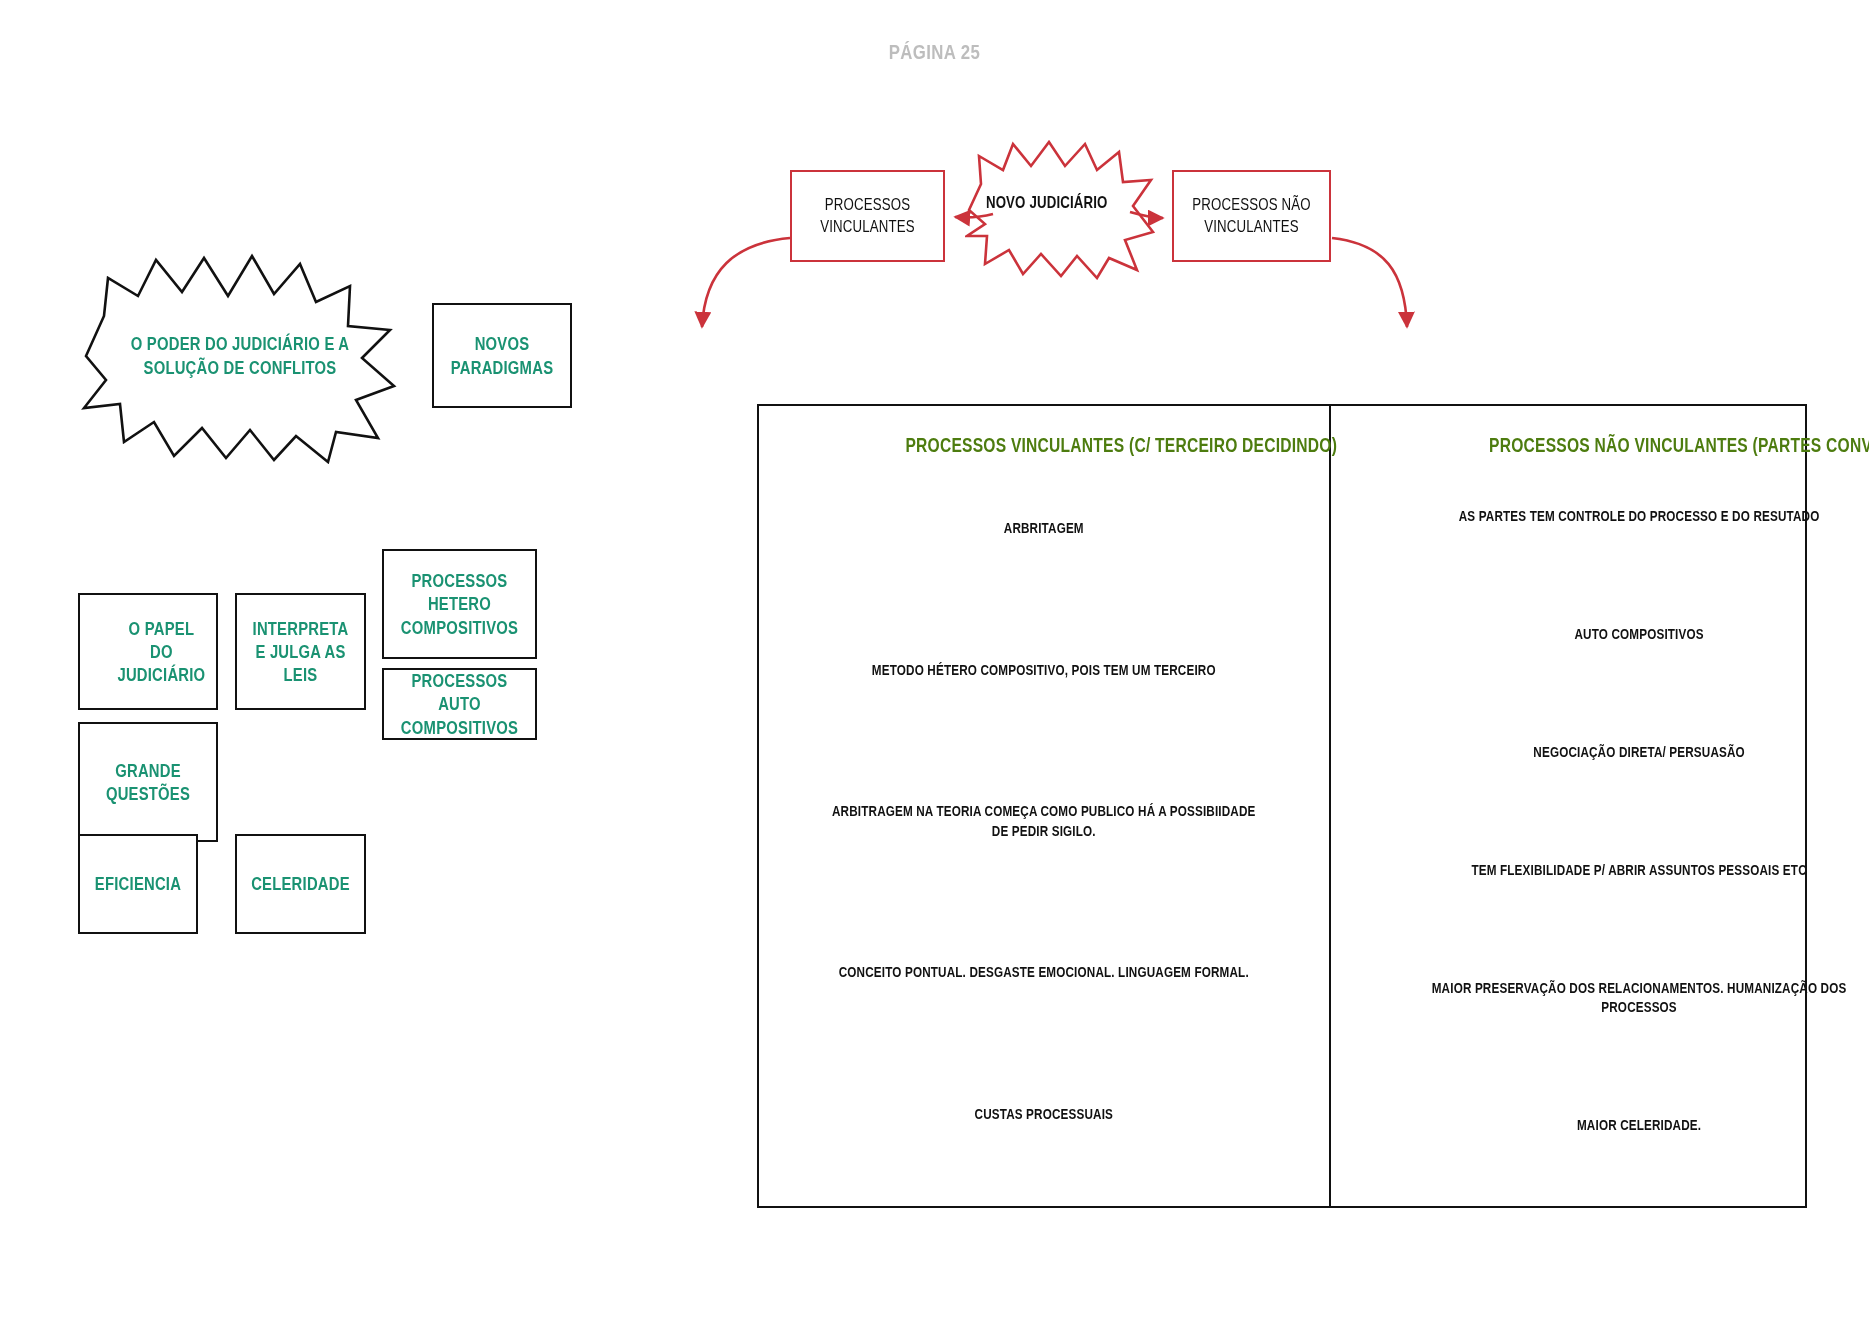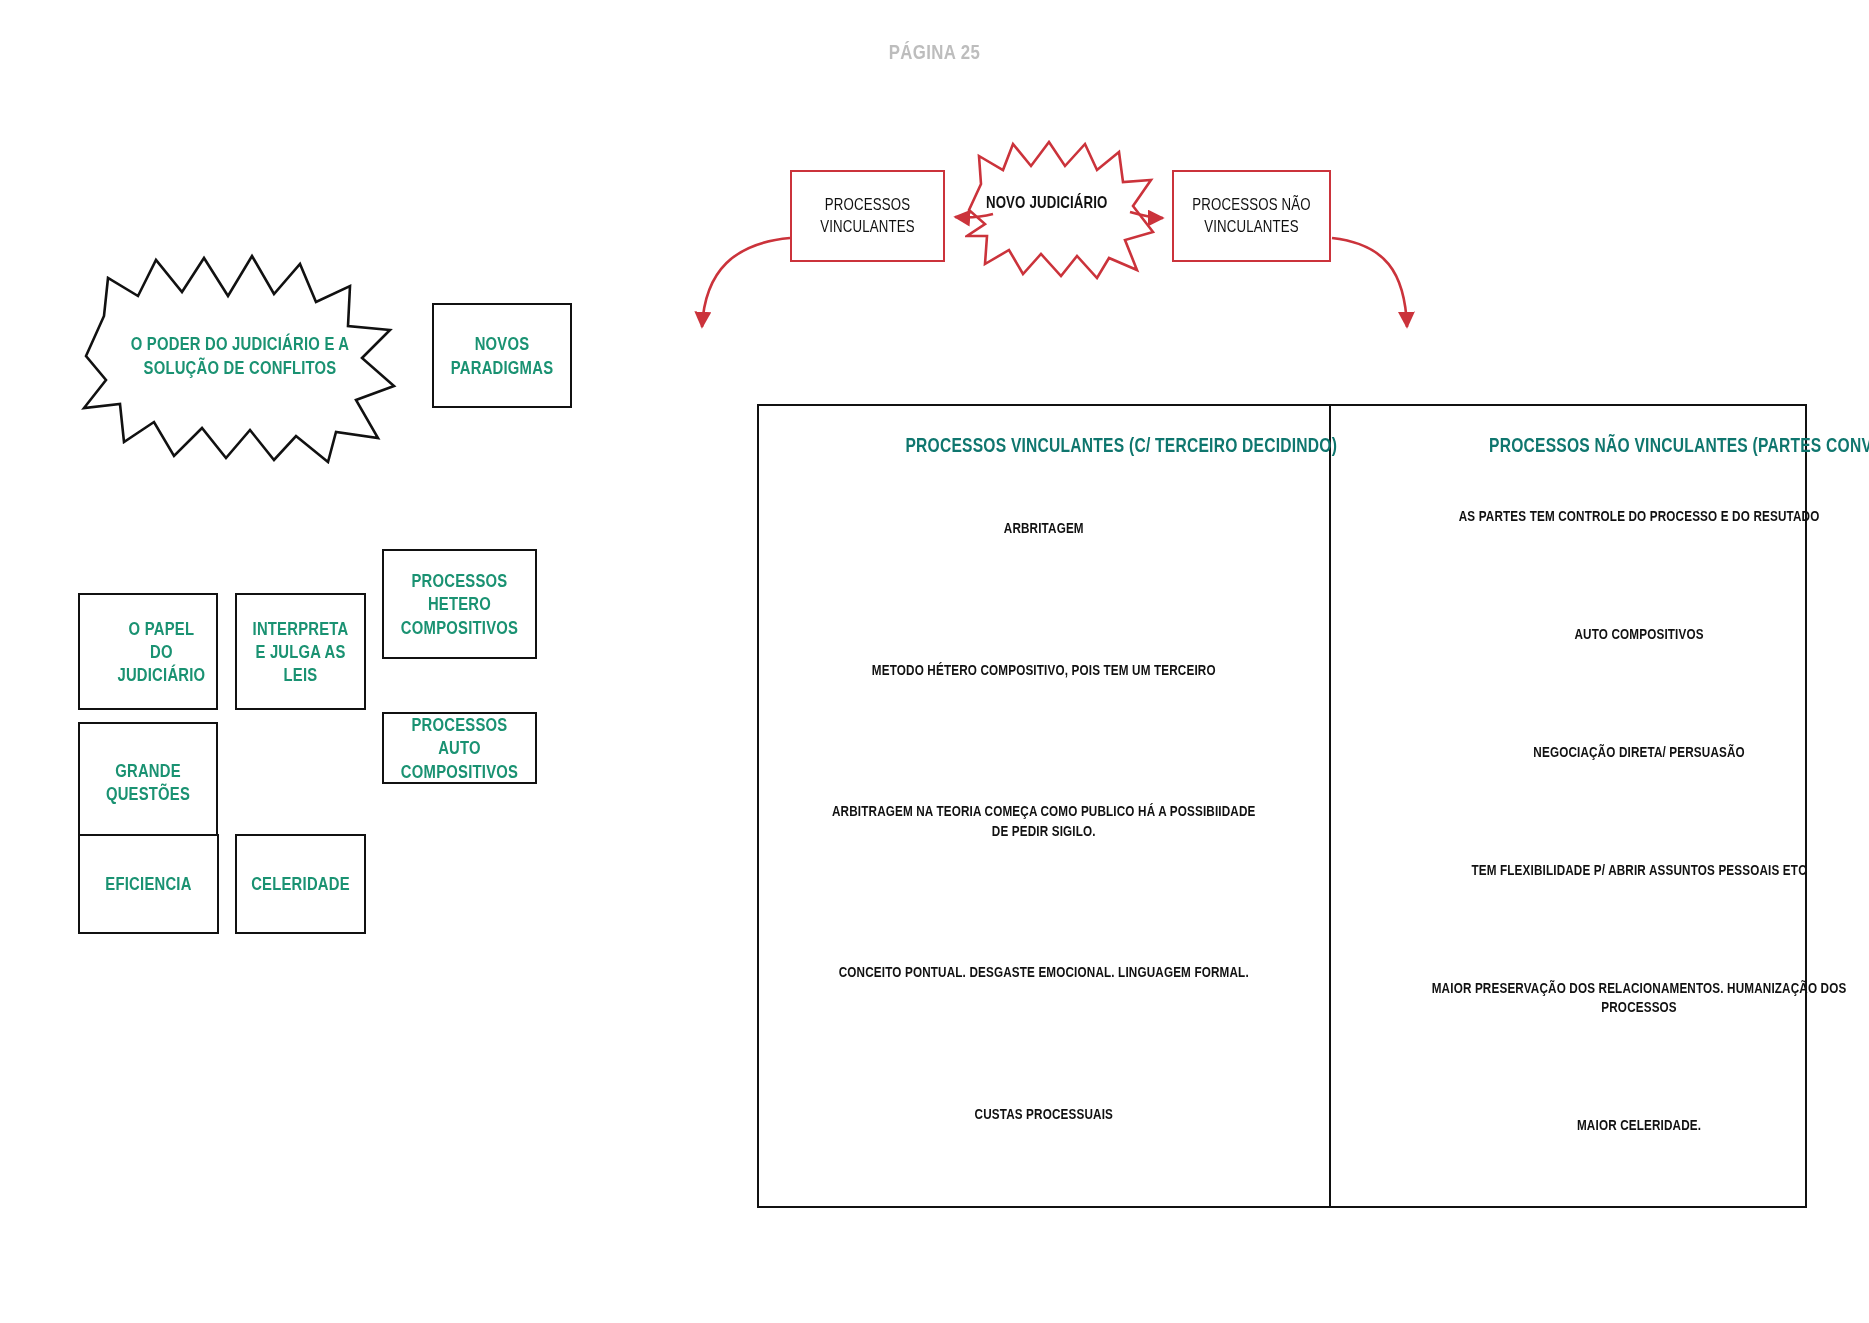--- a/index.html
+++ b/index.html
@@ -144,21 +144,21 @@
   }
   .tcol {
     flex: 1 1 50%;
     box-sizing: border-box;
     display: flex;
     flex-direction: column;
     padding: 28px 8px 22px 8px;
   }
   .tcol.right { border-left: 2.5px solid #111111; }
   .thead {
-    color: #0f766e;
+    color: #4d7c0f;
     font-weight: 700;
     font-size: 20px;
     text-align: center;
     letter-spacing: 0.3px;
   }
   .trow {
     flex: 1 1 auto;
     display: flex;
     align-items: center;
     justify-content: flex-start;
@@ -197,29 +197,29 @@
   </div>
 
   <div class="box" style="left:235px; top:593px; width:131px; height:117px; font-size:19px;">
     <span class="cond-wrap t">INTERPRETA E JULGA AS LEIS</span>
   </div>
 
   <div class="box" style="left:382px; top:549px; width:155px; height:110px; font-size:19px;">
     <span class="cond-wrap t">PROCESSOS HETERO COMPOSITIVOS</span>
   </div>
 
-  <div class="box" style="left:382px; top:668px; width:155px; height:72px; font-size:19px;margin-top:44px;">
+  <div class="box" style="left:382px; top:668px; width:155px; height:72px; font-size:19px;">
     <span class="cond-wrap t">PROCESSOS AUTO COMPOSITIVOS</span>
   </div>
 
   <div class="box" style="left:78px; top:722px; width:140px; height:120px; font-size:19px;">
     <span class="cond-wrap t">GRANDE QUESTÕES</span>
   </div>
 
-  <div class="box" style="left:78px; top:834px; width:141px; height:100px; font-size:19px;">
+  <div class="box" style="left:78px; top:834px; width:120px; height:100px; font-size:19px;">
     <span class="cond-wrap t">EFICIENCIA</span>
   </div>
 
   <div class="box" style="left:235px; top:834px; width:131px; height:100px; font-size:19px;">
     <span class="cond-wrap t">CELERIDADE</span>
   </div>
 
   <div class="burst-right">
     <svg viewBox="0 0 190 140" preserveAspectRatio="none">
       <polygon points="4,70 16,44 14,16 38,30 48,4 66,26 84,2 100,26 120,4 132,30 154,12 158,42 186,40 168,66 188,92 160,100 172,130 144,118 132,138 112,116 96,136 76,114 58,134 44,110 20,124 22,96 2,96 20,84" fill="#ffffff" stroke="#cb333b" stroke-width="2.6" stroke-linejoin="miter"></polygon>

